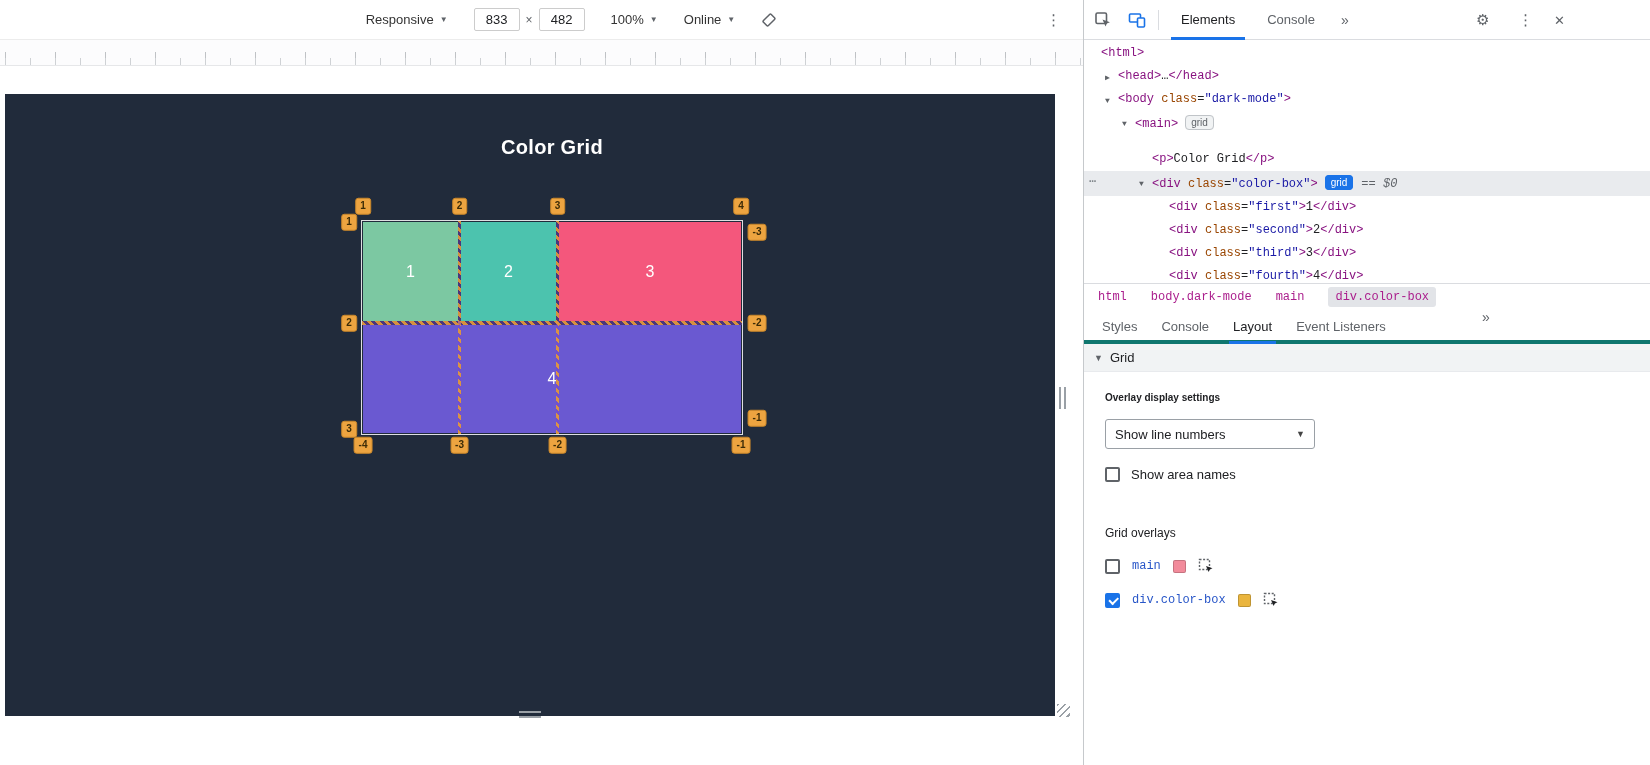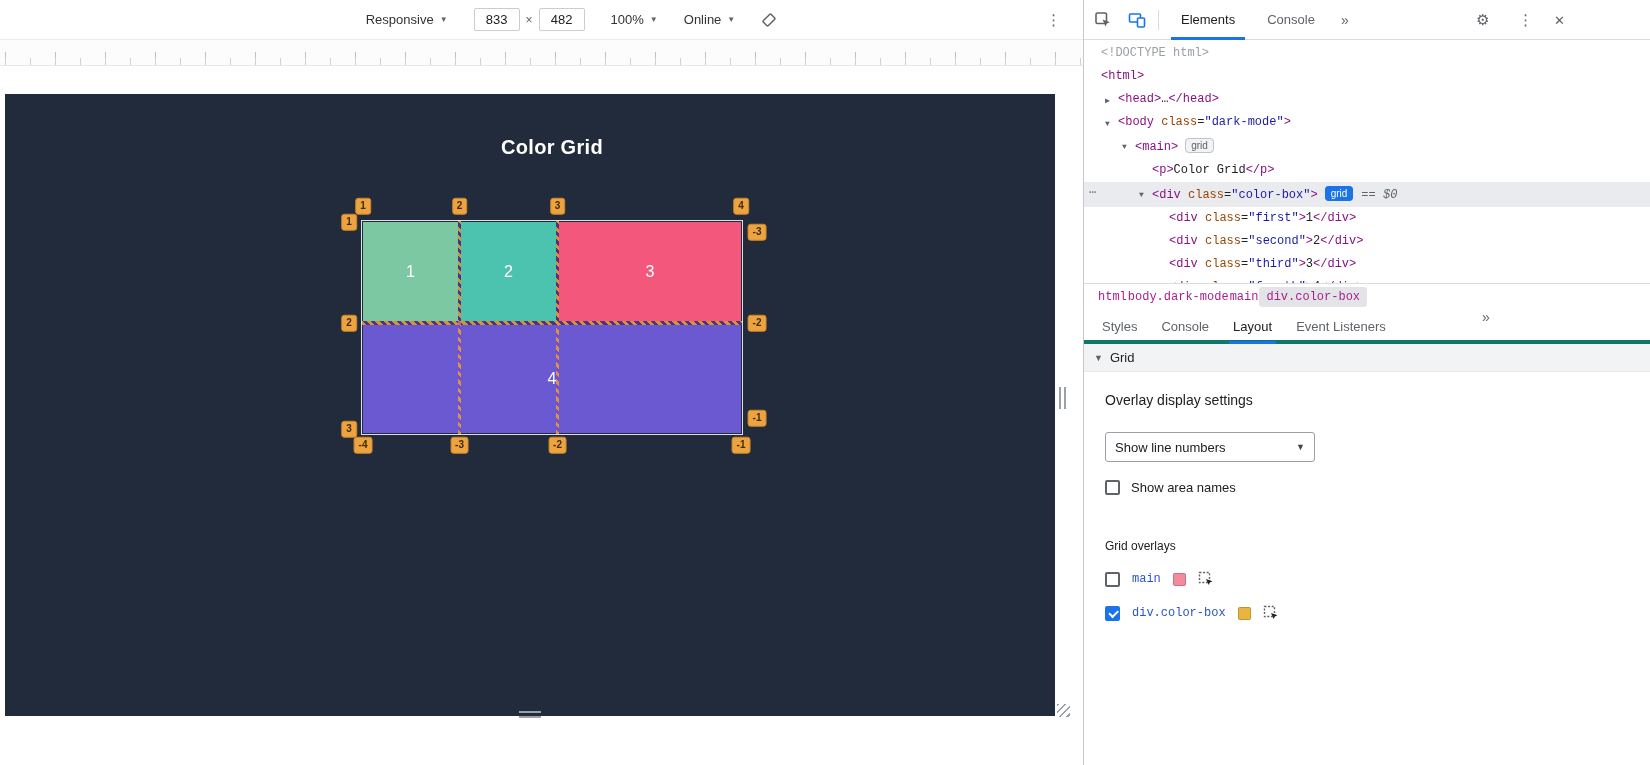--- a/index.html
+++ b/index.html
@@ -80,39 +80,39 @@
   .tok-attr{color:var(--c-attribute,#994500)}
   .tok-str{color:var(--c-string,#1a1aa6)}
   .tok-text{color:#202124}
   .tok-muted{color:#9aa0a6}
   .tok-eq{color:#5f6368;font-style:italic;margin-left:8px}
   .tok-badge,.tok-badgeActive{font-family:"Liberation Sans",sans-serif;font-size:10px;border-radius:4px;
     padding:1px 5px;margin-left:7px;vertical-align:1px}
   .tok-badge{background:#f1f3f4;border:1px solid #c0c4c8;color:#5f6368}
   .tok-badgeActive{background:var(--c-accent,#1a73e8);color:#fff;border:1px solid var(--c-accent,#1a73e8)}
 
-  .breadcrumbs{height:26px;border-top:1px solid #dadce0;display:flex;align-items:center;gap:1px;
+  .breadcrumbs{height:26px;border-top:1px solid #dadce0;display:flex;align-items:center;gap:24px;
     padding-left:14px;font-family:"Liberation Mono","DejaVu Sans Mono",monospace;font-size:12px;background:#fff}
   .crumb{color:var(--c-breadcrumb,#aa1d8c);cursor:pointer;white-space:nowrap}
   .crumb.active{background:#e2e4e8;padding:3px 7px;border-radius:3px}
 
   .panel-tabs{height:35px;border-bottom:4px solid #0f766e;display:flex;
     padding-left:6px;position:relative}
   .panel-tab{padding:0 12px;height:35px;display:flex;align-items:center;color:#5f6368;cursor:pointer;position:relative}
   .panel-tab.selected{color:#202124}
   .panel-tab.selected::after{content:"";position:absolute;left:8px;right:8px;bottom:0;height:3px;
     background:var(--c-accent,#1a73e8)}
   .panel-more{position:absolute;left:398px;color:#5f6368;font-size:14px;cursor:pointer}
 
   .grid-section-header{height:28px;background:#f1f3f4;display:flex;align-items:center;gap:7px;
     padding-left:10px;font-size:13px;color:#202124;border-bottom:1px solid #e8eaed;cursor:pointer}
   .sec-caret{font-size:9px;color:#5f6368}
 
   .layout-content{padding:20px 0 0 21px}
-  .settings-title{font-size:14px;font-weight:400;color:#202124;margin-bottom:24px}
+  .settings-title{font-size:10px;font-weight:700;color:#202124;margin-bottom:16px}
   .dropdown{width:210px;height:30px;border:1px solid #9aa0a6;border-radius:3px;background:#fff;
     display:flex;align-items:center;justify-content:space-between;padding:0 9px;font-size:13px;
     color:#202124;cursor:pointer;margin-bottom:18px}
   .dd-caret{font-size:9px;color:#444}
   .check-row{display:flex;align-items:center;gap:11px;margin-bottom:24px;font-size:13px;color:#202124}
   .checkbox{width:15px;height:15px;border:2px solid #5f6368;border-radius:2px;background:#fff;
     flex:0 0 auto;position:relative;cursor:pointer}
   .checkbox.checked{background:var(--c-accent,#1a73e8);border-color:var(--c-accent,#1a73e8)}
   .checkbox.checked::after{content:"";position:absolute;left:2px;top:2.5px;width:7px;height:3.5px;
     border-left:2px solid #fff;border-bottom:2px solid #fff;transform:rotate(-45deg)}
@@ -217,26 +217,25 @@
       <div class="vdiv"></div>
       <div class="dt-tab selected">Elements</div>
       <div class="dt-tab">Console</div>
       <div class="dt-more">»</div>
       <div class="tb-icon tb-gear">⚙</div>
       <div class="tb-icon tb-kebab">⋮</div>
       <div class="tb-icon tb-close">✕</div>
     </div>
 
     <div class="dom-tree">
-        <div class="tree-row" style="padding-left: 17px;"><span class="tok-muted">&lt;!DOCTYPE html&gt;</span></div>
         <div class="tree-row" style="padding-left: 17px;"><span class="tok-tag">&lt;html&gt;</span></div>
         <div class="tree-row" style="padding-left: 34px;"><span class="tree-arrow" style="left: 21px;">▶</span><span class="tok-tag">&lt;head&gt;</span><span class="tok-text">…</span><span class="tok-tag">&lt;/head&gt;</span></div>
         <div class="tree-row" style="padding-left: 34px;"><span class="tree-arrow" style="left: 21px;">▼</span><span class="tok-tag">&lt;body </span><span class="tok-attr">class</span><span class="tok-text">=</span><span class="tok-str">"dark-mode"</span><span class="tok-tag">&gt;</span></div>
         <div class="tree-row" style="padding-left: 51px;"><span class="tree-arrow" style="left: 38px;">▼</span><span class="tok-tag">&lt;main&gt;</span><span class="tok-badge">grid</span></div>
-        <div class="tree-row" style="padding-left: 68px;"><span class="tok-tag">&lt;p&gt;</span><span class="tok-text">Color Grid</span><span class="tok-tag">&lt;/p&gt;</span></div>
+        <div class="tree-row" style="padding-left: 68px; margin-top: 12px;"><span class="tok-tag">&lt;p&gt;</span><span class="tok-text">Color Grid</span><span class="tok-tag">&lt;/p&gt;</span></div>
         <div class="tree-row selected" style="padding-left: 68px;"><span class="tree-dots">⋯</span><span class="tree-arrow" style="left: 55px;">▼</span><span class="tok-tag">&lt;div </span><span class="tok-attr">class</span><span class="tok-text">=</span><span class="tok-str">"color-box"</span><span class="tok-tag">&gt;</span><span class="tok-badgeActive">grid</span><span class="tok-eq">== $0</span></div>
         <div class="tree-row" style="padding-left: 85px;"><span class="tok-tag">&lt;div </span><span class="tok-attr">class</span><span class="tok-text">=</span><span class="tok-str">"first"</span><span class="tok-tag">&gt;</span><span class="tok-text">1</span><span class="tok-tag">&lt;/div&gt;</span></div>
         <div class="tree-row" style="padding-left: 85px;"><span class="tok-tag">&lt;div </span><span class="tok-attr">class</span><span class="tok-text">=</span><span class="tok-str">"second"</span><span class="tok-tag">&gt;</span><span class="tok-text">2</span><span class="tok-tag">&lt;/div&gt;</span></div>
         <div class="tree-row" style="padding-left: 85px;"><span class="tok-tag">&lt;div </span><span class="tok-attr">class</span><span class="tok-text">=</span><span class="tok-str">"third"</span><span class="tok-tag">&gt;</span><span class="tok-text">3</span><span class="tok-tag">&lt;/div&gt;</span></div>
         <div class="tree-row" style="padding-left: 85px;"><span class="tok-tag">&lt;div </span><span class="tok-attr">class</span><span class="tok-text">=</span><span class="tok-str">"fourth"</span><span class="tok-tag">&gt;</span><span class="tok-text">4</span><span class="tok-tag">&lt;/div&gt;</span></div>
       </div>
 
     <div class="breadcrumbs">
       <span class="crumb">html</span>
       <span class="crumb">body.dark-mode</span>

